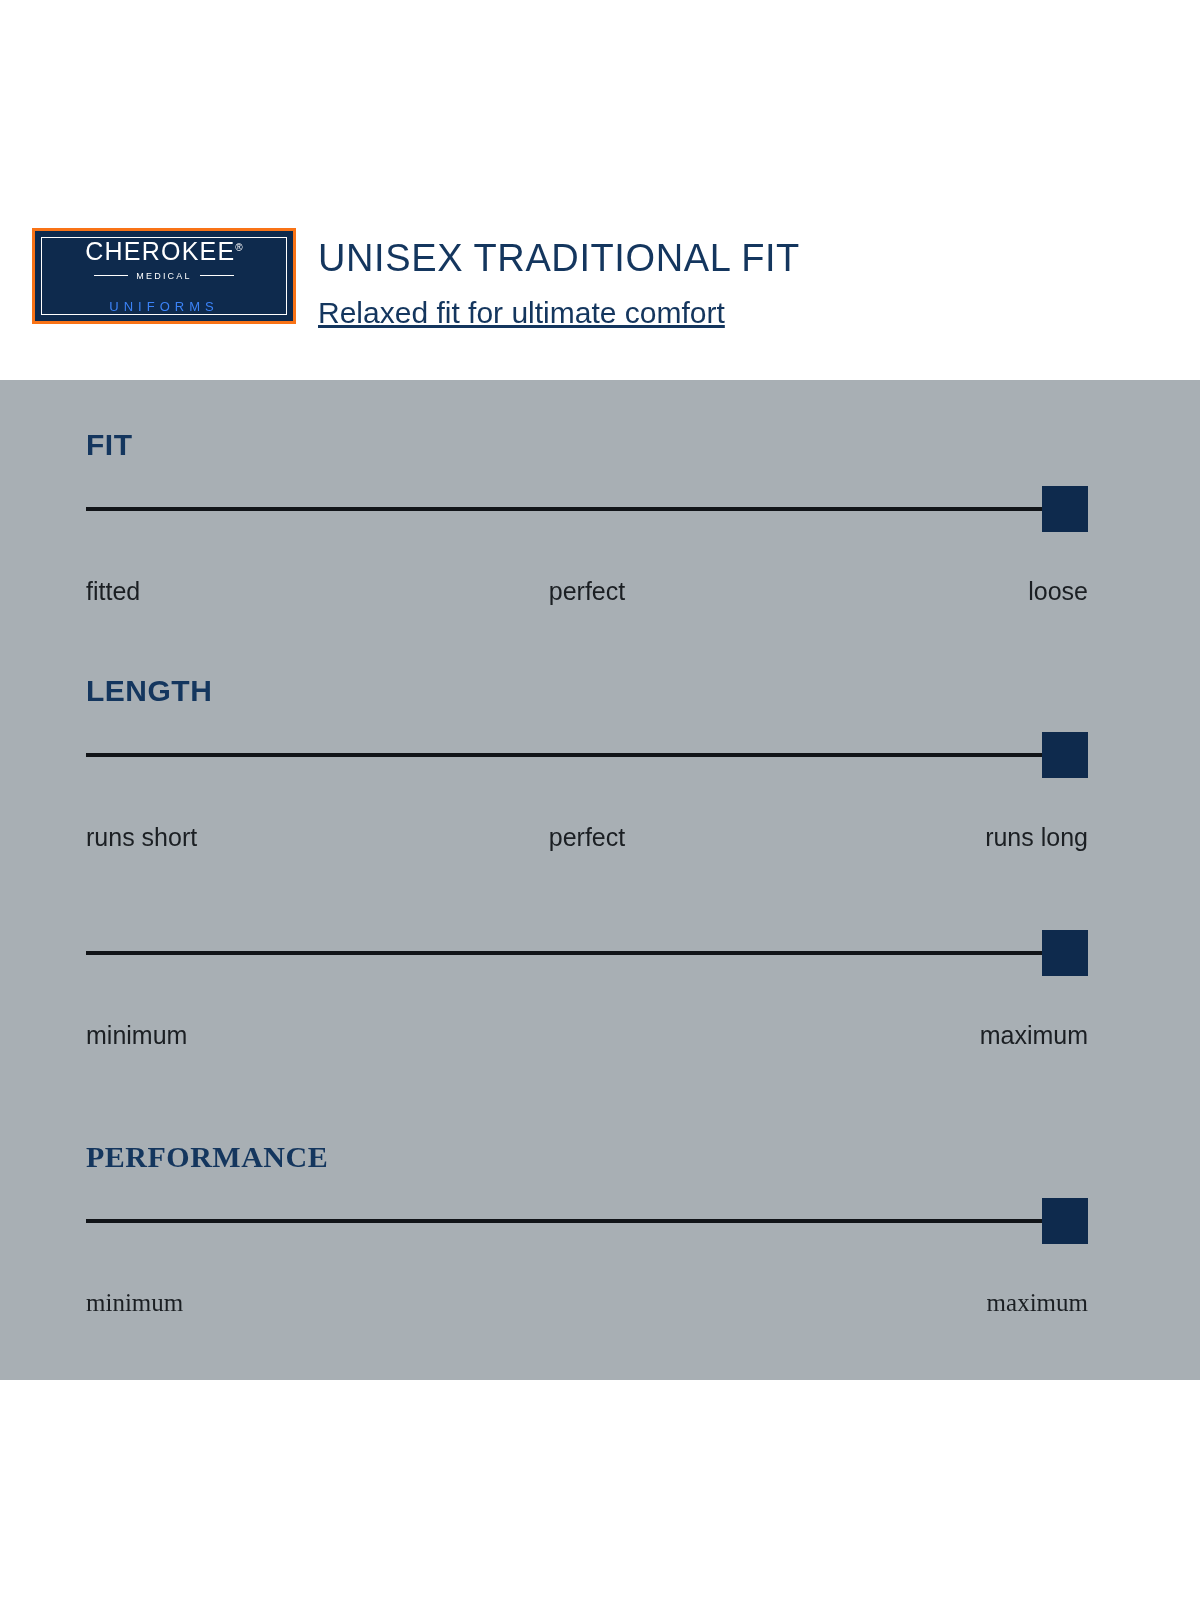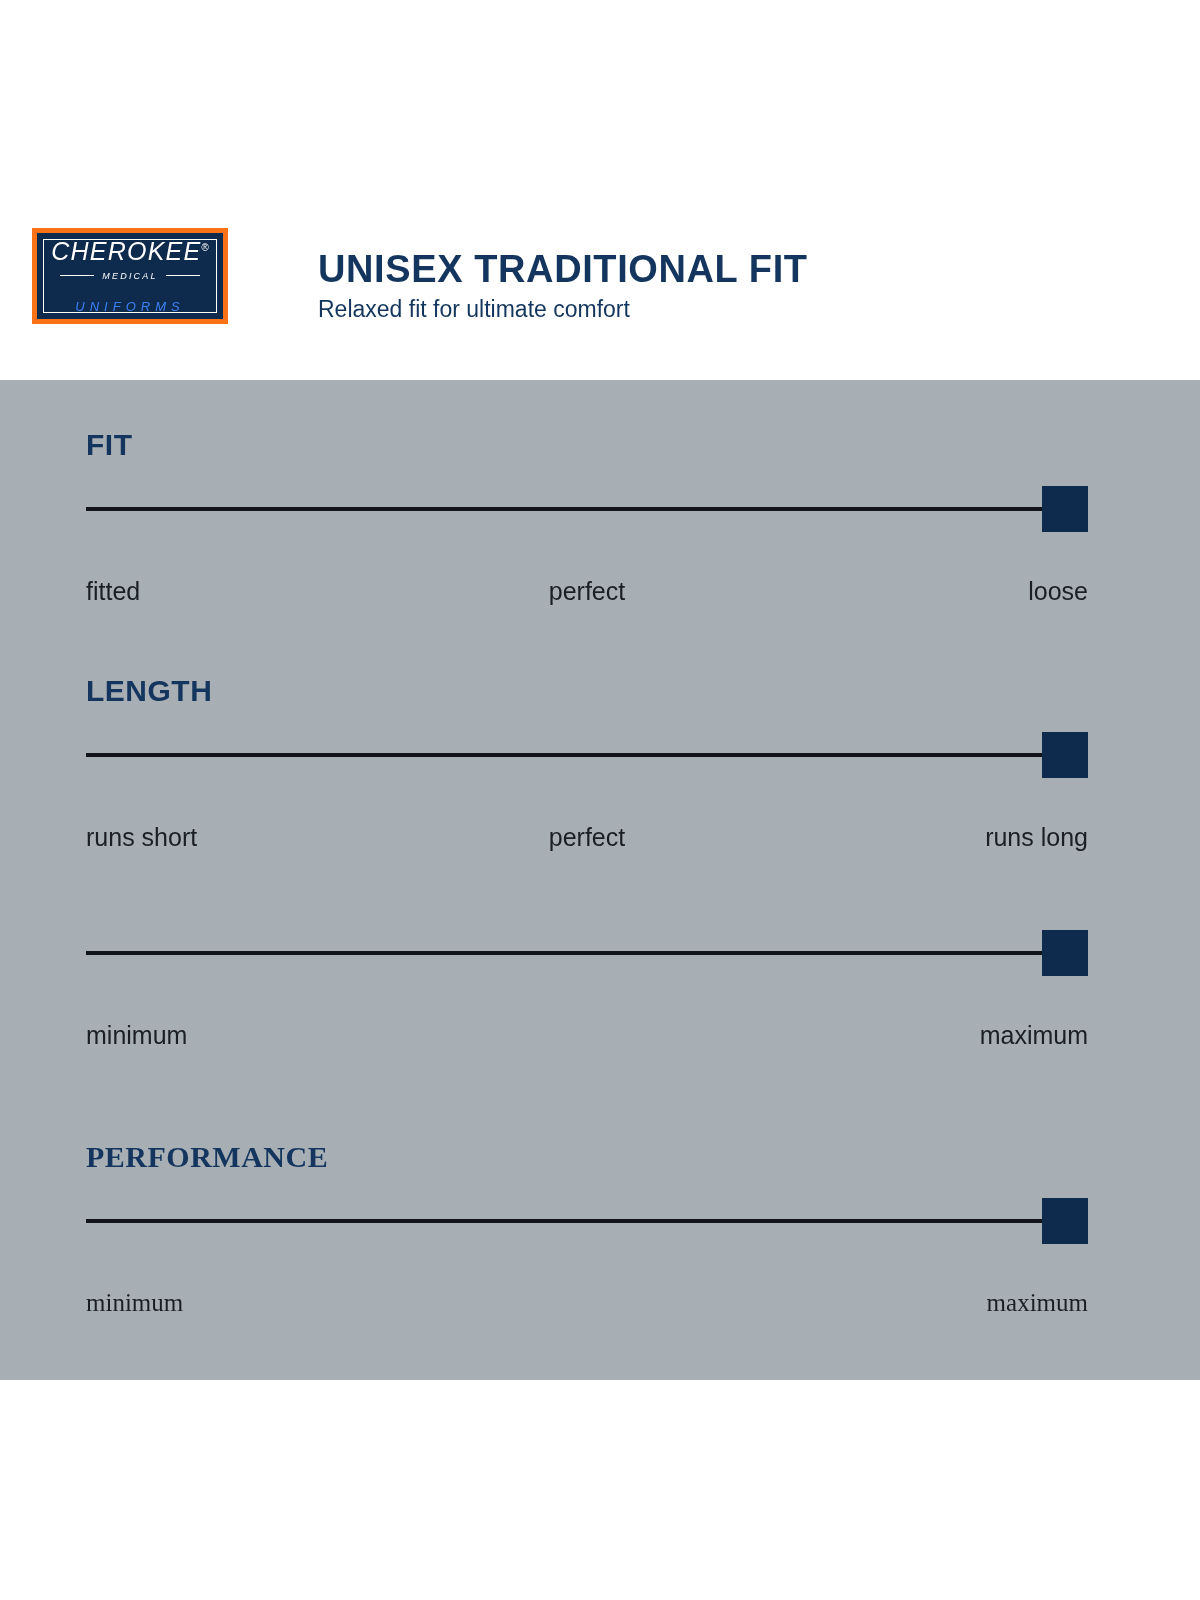--- a/index.html
+++ b/index.html
@@ -27,30 +27,29 @@
     top: 0;
     width: 1200px;
     height: 380px;
     background: #ffffff;
     box-sizing: border-box;
   }
   .logo-box {
     position: absolute;
     left: 32px;
     top: 228px;
-    width: 196px;
+    width: 264px;
     height: 96px;
     background: #0e2a4d;
-    border: 5px solid #f97316;
+    border: 3px solid #f97316;
     box-sizing: border-box;
     display: flex;
     flex-direction: column;
     align-items: center;
     justify-content: center;
-    font-style: italic;
   }
   .logo-inner {
     position: absolute;
     left: 6px;
     top: 6px;
     right: 6px;
     bottom: 6px;
     border: 1px solid #ffffff;
     box-sizing: border-box;
     display: flex;
@@ -97,33 +96,33 @@
     letter-spacing: 5px;
     white-space: nowrap;
   }
 
   .header-title {
     position: absolute;
     left: 318px;
     top: 237px;
     color: #14365e;
     font-size: 38px;
-    font-weight: bold;
+    font-weight: normal;
     letter-spacing: 0.6px;
     white-space: nowrap;
-    margin-top: 11px;
   }
   .header-subtitle {
     position: absolute;
     left: 318px;
     top: 296px;
     color: #14365e;
-    font-size: 23px;
+    font-size: 30px;
     font-weight: 400;
     white-space: nowrap;
+    text-decoration: underline;
   }
 
   
   .panel {
     position: absolute;
     left: 0;
     top: 380px;
     width: 1200px;
     height: 1000px;
     background: #a8afb4;

